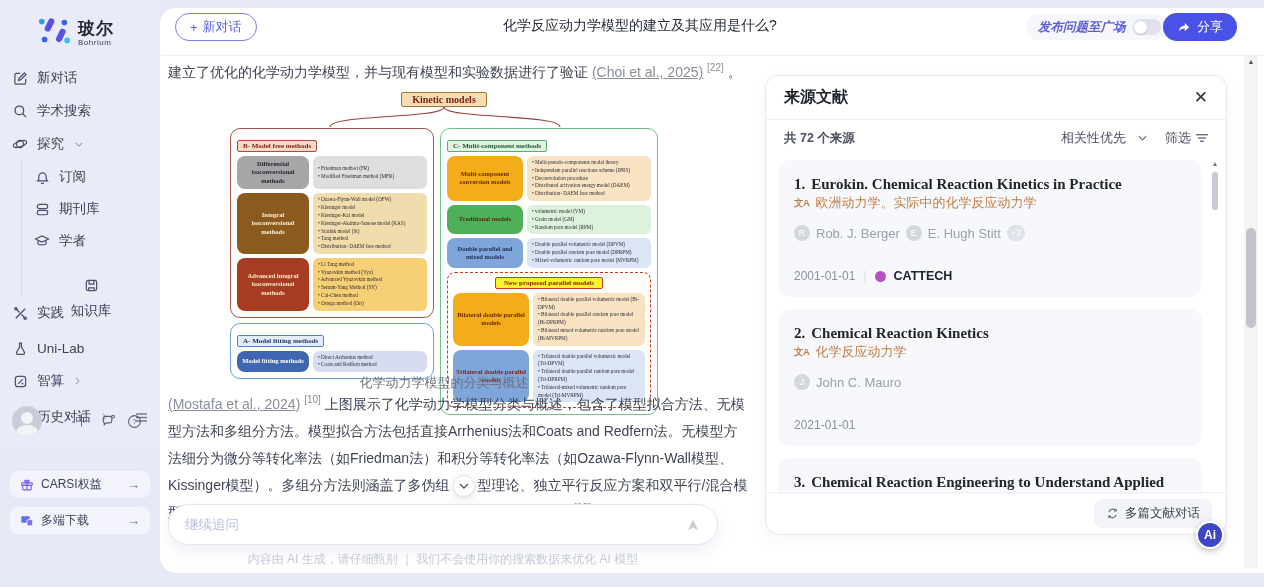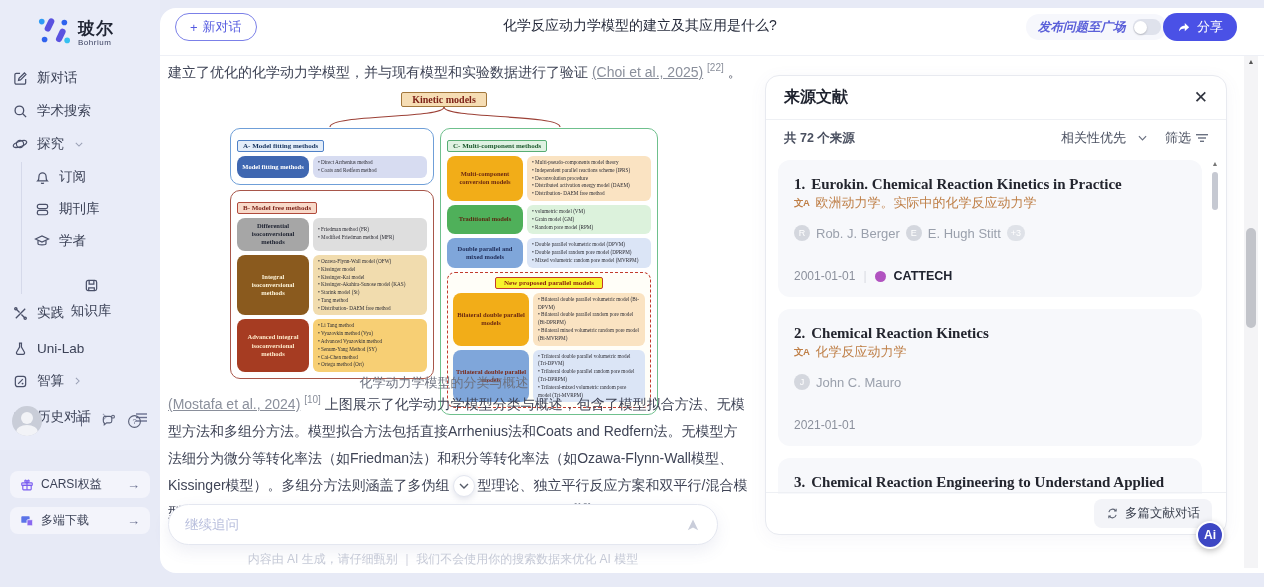--- a/index.html
+++ b/index.html
@@ -336,27 +336,20 @@
 </div>
 
 <div id="figure-root">
   <span id="fig-title">Kinetic models</span>
   <svg id="fig-brace" width="428" height="22" viewBox="0 0 428 22">
     <path d="M214 1 C214 13 100 8 100 21" stroke="#9c4036" fill="none" stroke-width="1.2"></path>
     <path d="M214 1 C214 13 330 8 330 21" stroke="#9c4036" fill="none" stroke-width="1.2"></path>
   </svg>
   <div id="fig-cols">
     <div id="fig-col-left">
-        <div class="fig-sec sec-A"><span class="sec-label">A- Model fitting methods</span><div class="fig-row">
-            <div class="fig-head fh-blue">Model fitting methods</div>
-            <div class="fig-bullets fb-blue">
-              <div class="fig-bullet">• Direct Arrhenius method</div>
-              <div class="fig-bullet">• Coats and Redfern method</div>
-            </div>
-          </div></div>
         <div class="fig-sec sec-B"><span class="sec-label">B- Model free methods</span><div class="fig-row">
             <div class="fig-head fh-gray">Differential isoconversional methods</div>
             <div class="fig-bullets fb-gray">
               <div class="fig-bullet">• Friedman method (FR)</div>
               <div class="fig-bullet">• Modified Friedman method (MFR)</div>
             </div>
           </div><div class="fig-row">
             <div class="fig-head fh-brown">Integral isoconversional methods</div>
             <div class="fig-bullets fb-brown">
               <div class="fig-bullet">• Ozawa-Flynn-Wall model (OFW)</div>
@@ -369,20 +362,27 @@
             </div>
           </div><div class="fig-row">
             <div class="fig-head fh-rust">Advanced integral isoconversional methods</div>
             <div class="fig-bullets fb-rust">
               <div class="fig-bullet">• Li Tang method</div>
               <div class="fig-bullet">• Vyazovkin method (Vya)</div>
               <div class="fig-bullet">• Advanced Vyazovkin method</div>
               <div class="fig-bullet">• Senum-Yang Method (SY)</div>
               <div class="fig-bullet">• Cai-Chen method</div>
               <div class="fig-bullet">• Ortega method (Ort)</div>
+            </div>
+          </div></div>
+        <div class="fig-sec sec-A"><span class="sec-label">A- Model fitting methods</span><div class="fig-row">
+            <div class="fig-head fh-blue">Model fitting methods</div>
+            <div class="fig-bullets fb-blue">
+              <div class="fig-bullet">• Direct Arrhenius method</div>
+              <div class="fig-bullet">• Coats and Redfern method</div>
             </div>
           </div></div>
       </div>
     <div id="fig-col-right">
         <div class="fig-sec sec-C"><span class="sec-label">C- Multi-component methods</span><div class="fig-row">
             <div class="fig-head fh-amber">Multi-component conversion models</div>
             <div class="fig-bullets fb-amber">
               <div class="fig-bullet">• Multi-pseudo-components model theory</div>
               <div class="fig-bullet">• Independent parallel reactions scheme (IPRS)</div>
               <div class="fig-bullet">• Deconvolution procedure</div>

